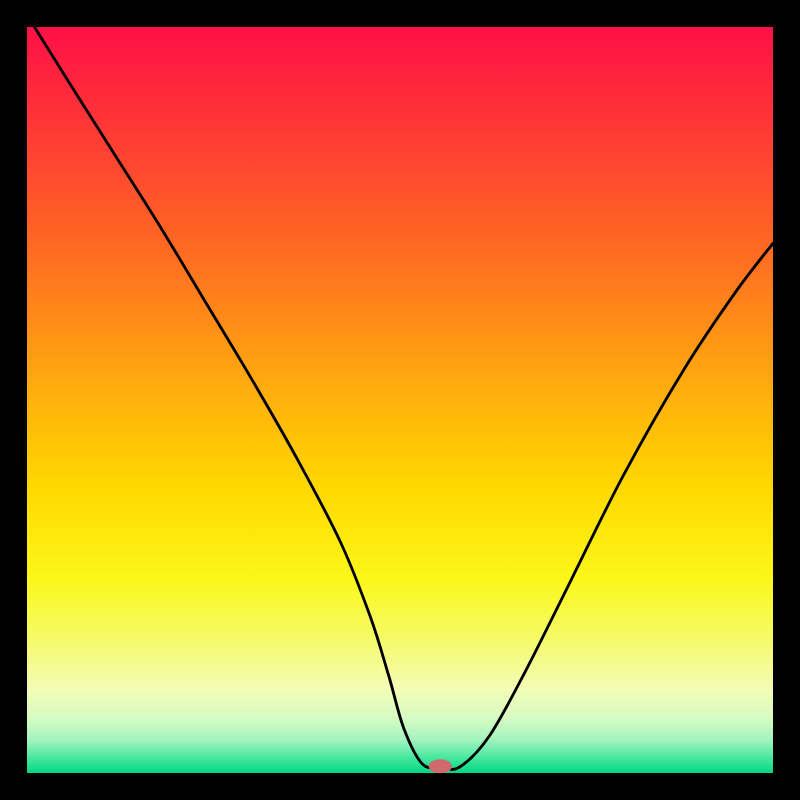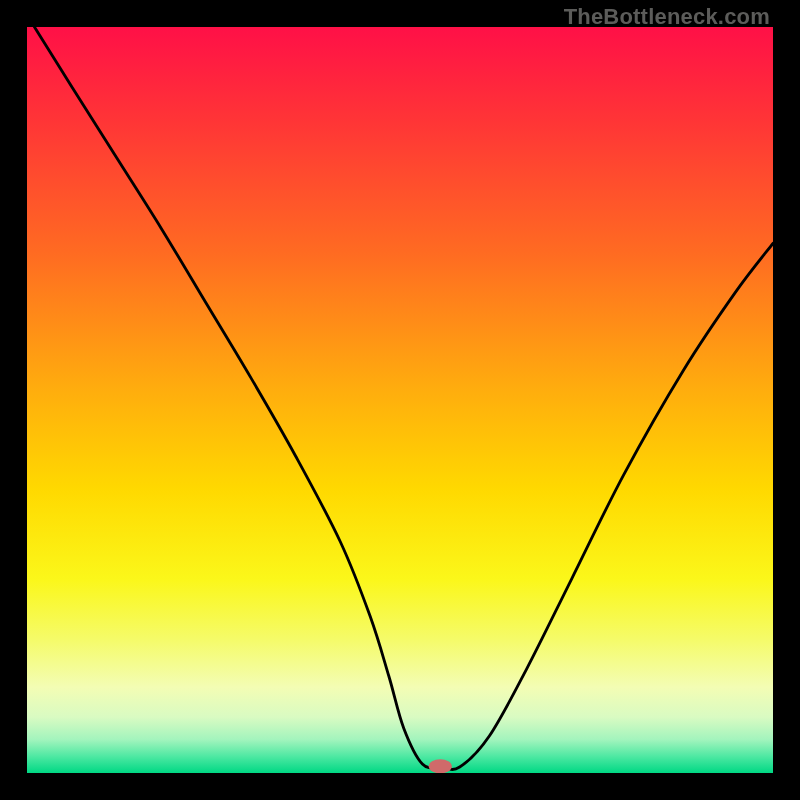--- a/index.html
+++ b/index.html
@@ -35,21 +35,20 @@
     letter-spacing: 0.2px;
   }
   svg {
     display: block;
   }
 </style>
 </head>
 <body>
 
 <div class="frame">
-  <div class="watermark">TheBottleneck.com</div>
 
   <div class="plot-area">
     <svg id="chart-svg" viewBox="0 0 100 100" preserveAspectRatio="none" width="746" height="746">
       <defs>
         <linearGradient id="bg-grad" x1="0" y1="0" x2="0" y2="1">
             <stop offset="0%" stop-color="#ff1047"></stop>
             <stop offset="12%" stop-color="#ff3337"></stop>
             <stop offset="30%" stop-color="#ff6a22"></stop>
             <stop offset="48%" stop-color="#ffab0e"></stop>
             <stop offset="62%" stop-color="#ffd900"></stop>

